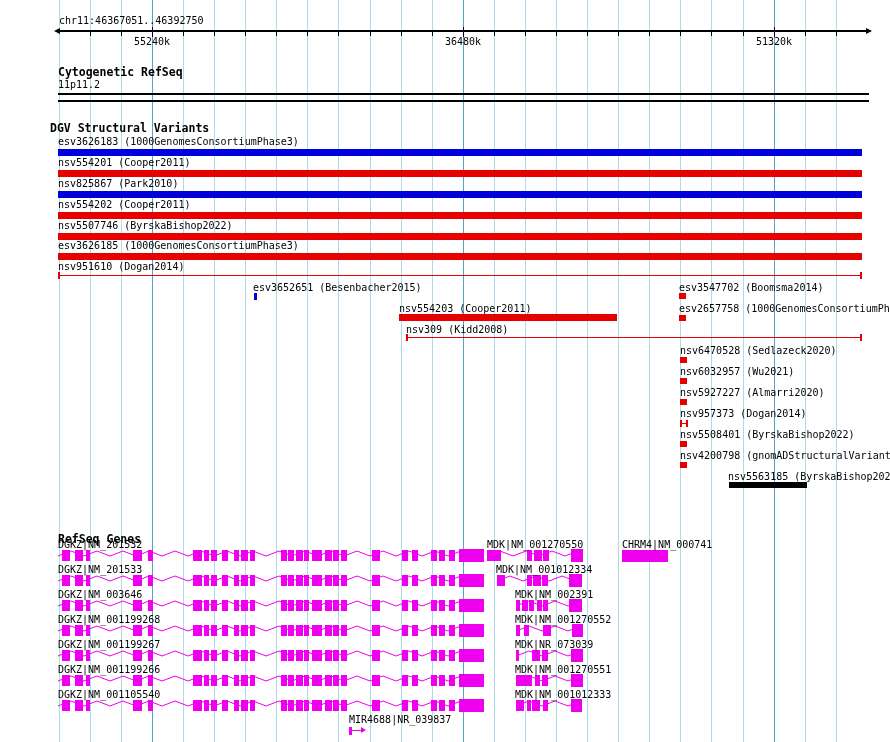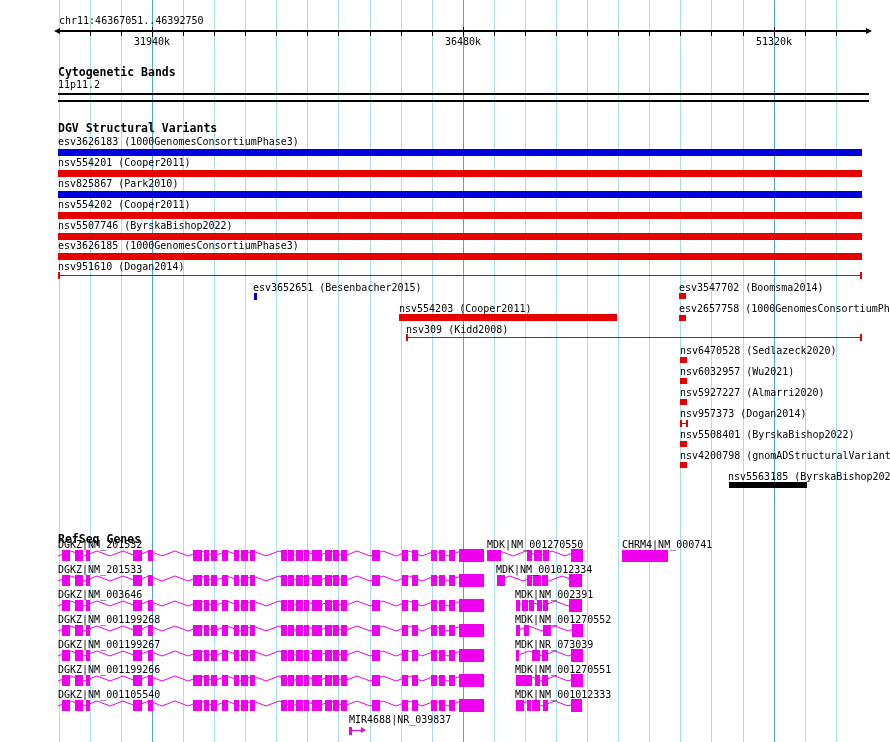--- a/index.html
+++ b/index.html
@@ -16,29 +16,29 @@
     position:absolute; font:bold 11.5px/11px "DejaVu Sans Mono", monospace;
     white-space:nowrap; color:#000; z-index:3;
   }
   .title    { left:59px; top:16px; }
   .hdr-cyto { left:58px; top:67px; }
   .band-label { left:58px; top:80px; }
   .band-rect {
     position:absolute; left:58px; top:93px; width:811px; height:9px;
     border-top:2px solid #000; border-bottom:2px solid #000; z-index:2;
   }
-  .hdr-dgv    { left:58px; top:123px; }
+  .hdr-dgv    { left:50px; top:123px; }
   .hdr-refseq { left:58px; top:526px;margin-top:8px; }
 </style>
 </head>
 <body>
 
 <div id="screen">
   <div class="txt title">chr11:46367051..46392750</div>
-  <div class="hdr hdr-cyto">Cytogenetic Bands</div>
+  <div class="hdr hdr-cyto">Cytogenetic RefSeq</div>
   <div class="txt band-label">11p11.2</div>
   <div class="band-rect"></div>
   <div class="hdr hdr-dgv">DGV Structural Variants</div>
   <div class="hdr hdr-refseq">RefSeq Genes</div>
 <div style="position: absolute; left: 59px; top: 0px; width: 1px; height: 742px; background: rgb(170, 221, 233); z-index: 0;"></div>
     <div style="position: absolute; left: 90px; top: 0px; width: 1px; height: 742px; background: rgb(170, 221, 233); z-index: 0;"></div>
     <div style="position: absolute; left: 121px; top: 0px; width: 1px; height: 742px; background: rgb(170, 221, 233); z-index: 0;"></div>
     <div style="position: absolute; left: 152px; top: 0px; width: 1px; height: 742px; background: rgb(79, 168, 201); z-index: 0;"></div>
     <div style="position: absolute; left: 183px; top: 0px; width: 1px; height: 742px; background: rgb(170, 221, 233); z-index: 0;"></div>
     <div style="position: absolute; left: 214px; top: 0px; width: 1px; height: 742px; background: rgb(170, 221, 233); z-index: 0;"></div>
@@ -83,21 +83,21 @@
     <div style="position: absolute; left: 556px; top: 32px; width: 1px; height: 4px; background: rgb(0, 0, 0); z-index: 2;"></div>
     <div style="position: absolute; left: 587px; top: 32px; width: 1px; height: 4px; background: rgb(0, 0, 0); z-index: 2;"></div>
     <div style="position: absolute; left: 618px; top: 32px; width: 1px; height: 4px; background: rgb(0, 0, 0); z-index: 2;"></div>
     <div style="position: absolute; left: 649px; top: 32px; width: 1px; height: 4px; background: rgb(0, 0, 0); z-index: 2;"></div>
     <div style="position: absolute; left: 680px; top: 32px; width: 1px; height: 4px; background: rgb(0, 0, 0); z-index: 2;"></div>
     <div style="position: absolute; left: 711px; top: 32px; width: 1px; height: 4px; background: rgb(0, 0, 0); z-index: 2;"></div>
     <div style="position: absolute; left: 743px; top: 32px; width: 1px; height: 4px; background: rgb(0, 0, 0); z-index: 2;"></div>
     <div style="position: absolute; left: 774px; top: 27px; width: 1px; height: 10px; background: rgb(0, 0, 0); z-index: 2;"></div>
     <div style="position: absolute; left: 805px; top: 32px; width: 1px; height: 4px; background: rgb(0, 0, 0); z-index: 2;"></div>
     <div style="position: absolute; left: 836px; top: 32px; width: 1px; height: 4px; background: rgb(0, 0, 0); z-index: 2;"></div>
-    <div style="position: absolute; left: 122px; top: 37px; width: 60px; text-align: center; font: 10px / 10px &quot;DejaVu Sans Mono&quot;, monospace; white-space: nowrap; color: rgb(0, 0, 0); z-index: 3;">31940k</div>
+    <div style="position: absolute; left: 122px; top: 37px; width: 60px; text-align: center; font: 10px / 10px &quot;DejaVu Sans Mono&quot;, monospace; white-space: nowrap; color: rgb(0, 0, 0); z-index: 3;">55240k</div>
     <div style="position: absolute; left: 433px; top: 37px; width: 60px; text-align: center; font: 10px / 10px &quot;DejaVu Sans Mono&quot;, monospace; white-space: nowrap; color: rgb(0, 0, 0); z-index: 3;">36480k</div>
     <div style="position: absolute; left: 744px; top: 37px; width: 60px; text-align: center; font: 10px / 10px &quot;DejaVu Sans Mono&quot;, monospace; white-space: nowrap; color: rgb(0, 0, 0); z-index: 3;">51320k</div>
     <div style="position: absolute; left: 58px; top: 137px; font: 10px / 10px &quot;DejaVu Sans Mono&quot;, monospace; white-space: nowrap; color: rgb(0, 0, 0); z-index: 3;">esv3626183 (1000GenomesConsortiumPhase3)</div>
     <div style="position: absolute; left: 58px; top: 149px; width: 804px; height: 7px; background: rgb(0, 0, 221); z-index: 2;"></div>
     <div style="position: absolute; left: 58px; top: 158px; font: 10px / 10px &quot;DejaVu Sans Mono&quot;, monospace; white-space: nowrap; color: rgb(0, 0, 0); z-index: 3;">nsv554201 (Cooper2011)</div>
     <div style="position: absolute; left: 58px; top: 170px; width: 804px; height: 7px; background: rgb(230, 0, 0); z-index: 2;"></div>
     <div style="position: absolute; left: 58px; top: 179px; font: 10px / 10px &quot;DejaVu Sans Mono&quot;, monospace; white-space: nowrap; color: rgb(0, 0, 0); z-index: 3;">nsv825867 (Park2010)</div>
     <div style="position: absolute; left: 58px; top: 191px; width: 804px; height: 7px; background: rgb(0, 0, 221); z-index: 2;"></div>
     <div style="position: absolute; left: 58px; top: 200px; font: 10px / 10px &quot;DejaVu Sans Mono&quot;, monospace; white-space: nowrap; color: rgb(0, 0, 0); z-index: 3;">nsv554202 (Cooper2011)</div>
     <div style="position: absolute; left: 58px; top: 212px; width: 804px; height: 7px; background: rgb(230, 0, 0); z-index: 2;"></div>

